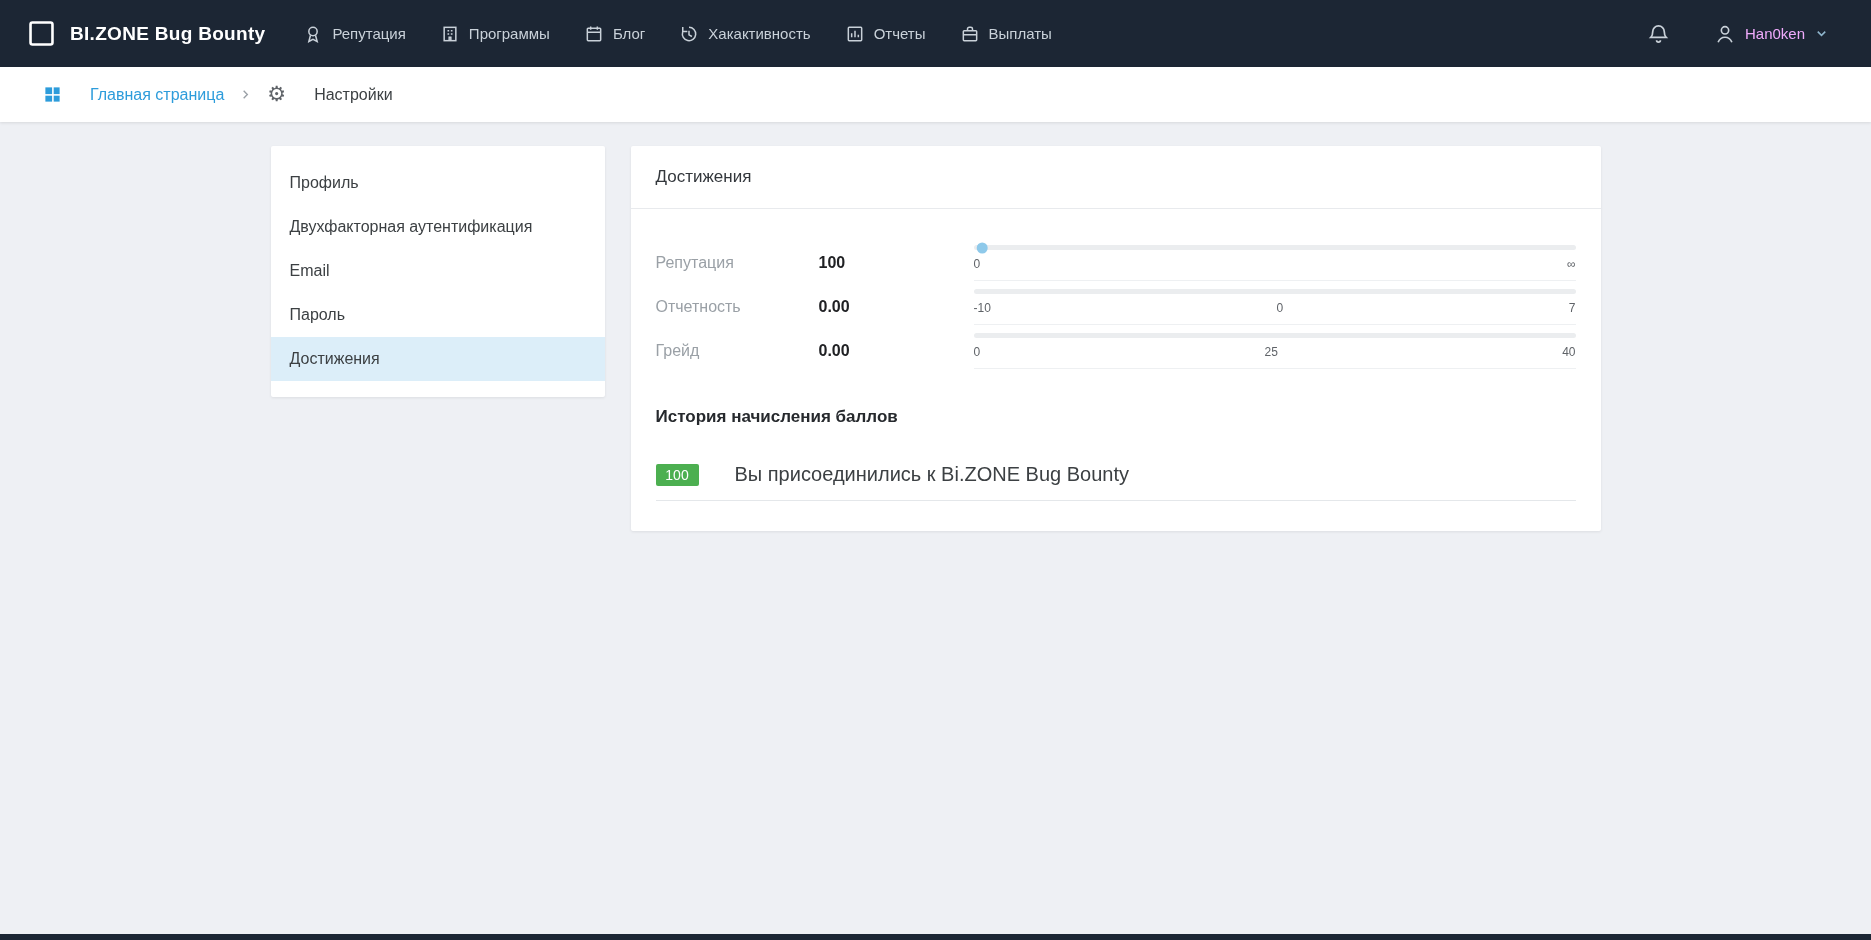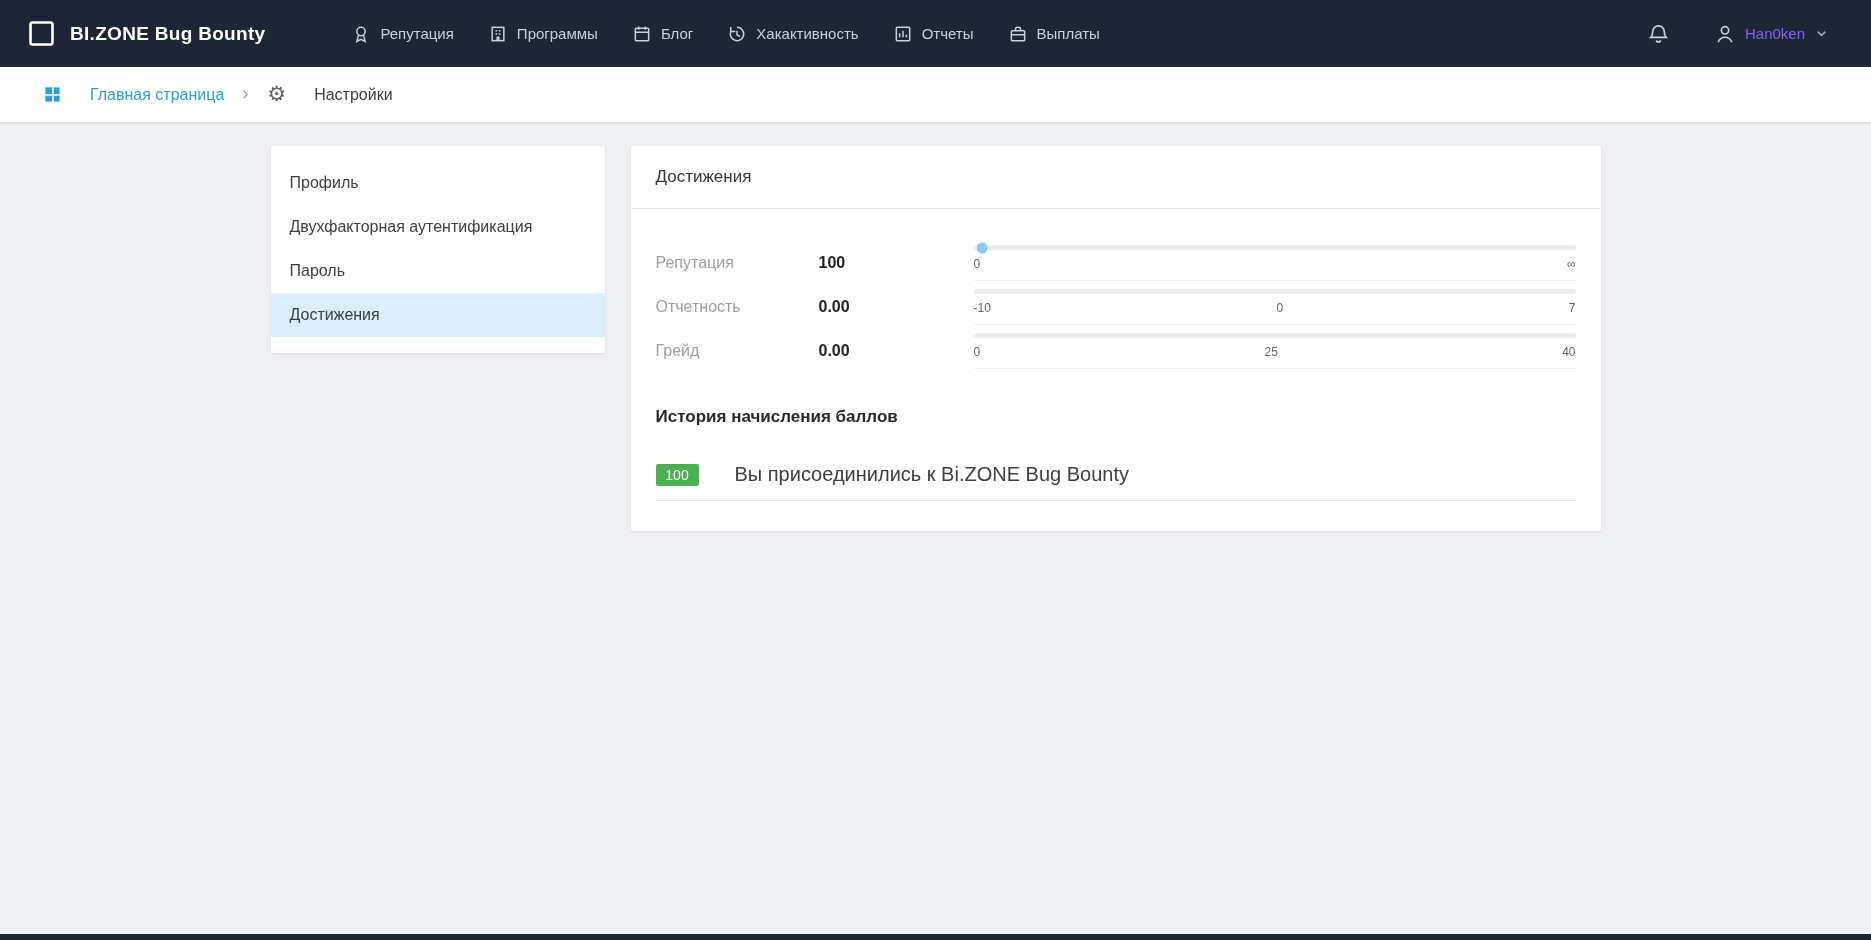--- a/index.html
+++ b/index.html
@@ -2,35 +2,35 @@
 <html><head>
 <meta charset="utf-8">
 <style>
   * { margin:0; padding:0; box-sizing:border-box; }
   html,body { width:1871px; height:940px; }
   body { font-family:"Liberation Sans", sans-serif; background:#eef0f4; overflow:hidden; }
   .page { display:flex; flex-direction:column; height:100%; }
 
   
   .navbar { height:67px; background:#1c2634; display:flex; align-items:center;
-            padding:0 42px 0 26px; flex-shrink:0;gap:48px; }
+            padding:0 42px 0 26px; flex-shrink:0; }
   .brand { display:flex; align-items:center; gap:13px; cursor:pointer; }
   .logo svg { width:31px; height:31px; display:block; }
   .brand-text { color:#ffffff; font-size:19px; font-weight:700; letter-spacing:.3px; white-space:nowrap; }
   .nav-items { display:flex; align-items:center; margin-left:38px; gap:34px; }
   .nav-item { display:flex; align-items:center; gap:9px; color:#c9d1d9; font-size:15px;
               text-decoration:none; cursor:pointer; white-space:nowrap; }
   .nav-icon svg { width:20px; height:20px; display:block; }
   .nav-right { margin-left:auto; display:flex; align-items:center; gap:44px; }
   .bell { color:#c9d1d9; cursor:pointer; }
   .bell svg { width:23px; height:23px; display:block; }
   .user { display:flex; align-items:center; gap:9px; cursor:pointer; }
   .user-ic { color:#c9d1d9; }
   .user-ic svg { width:22px; height:22px; display:block; }
-  .username { color:#8b5cf6; font-size:15px; }
+  .username { color:#f0abfc; font-size:15px; }
   .chev { color:#8fb6cd; }
   .chev svg { width:15px; height:15px; display:block; }
 
   
   .breadcrumb-bar { height:55px; background:#ffffff; display:flex; align-items:center;
                     padding:0 43px; gap:16px; box-shadow:0 1px 3px rgba(0,0,0,.10);
                     position:relative; z-index:2; flex-shrink:0; }
   .crumb { display:flex; align-items:center; gap:28px; font-size:16px; }
   .crumb-home { color:#2d9cdb; text-decoration:none; cursor:pointer; }
   .grid-ic svg { width:19px; height:19px; display:block; }
@@ -193,20 +193,21 @@
       <span>Настройки</span>
     </span>
   </div>
 
   <main class="content">
     <div class="container">
 
       <aside class="card sidebar">
         <div class="side-item">Профиль</div>
         <div class="side-item">Двухфакторная аутентификация</div>
+        <div class="side-item">Email</div>
         <div class="side-item">Пароль</div>
         <div class="side-item active">Достижения</div>
       </aside>
 
       <section class="card panel">
         <div class="panel-header">Достижения</div>
         <div class="panel-body">
 
           <div class="metrics">
 

